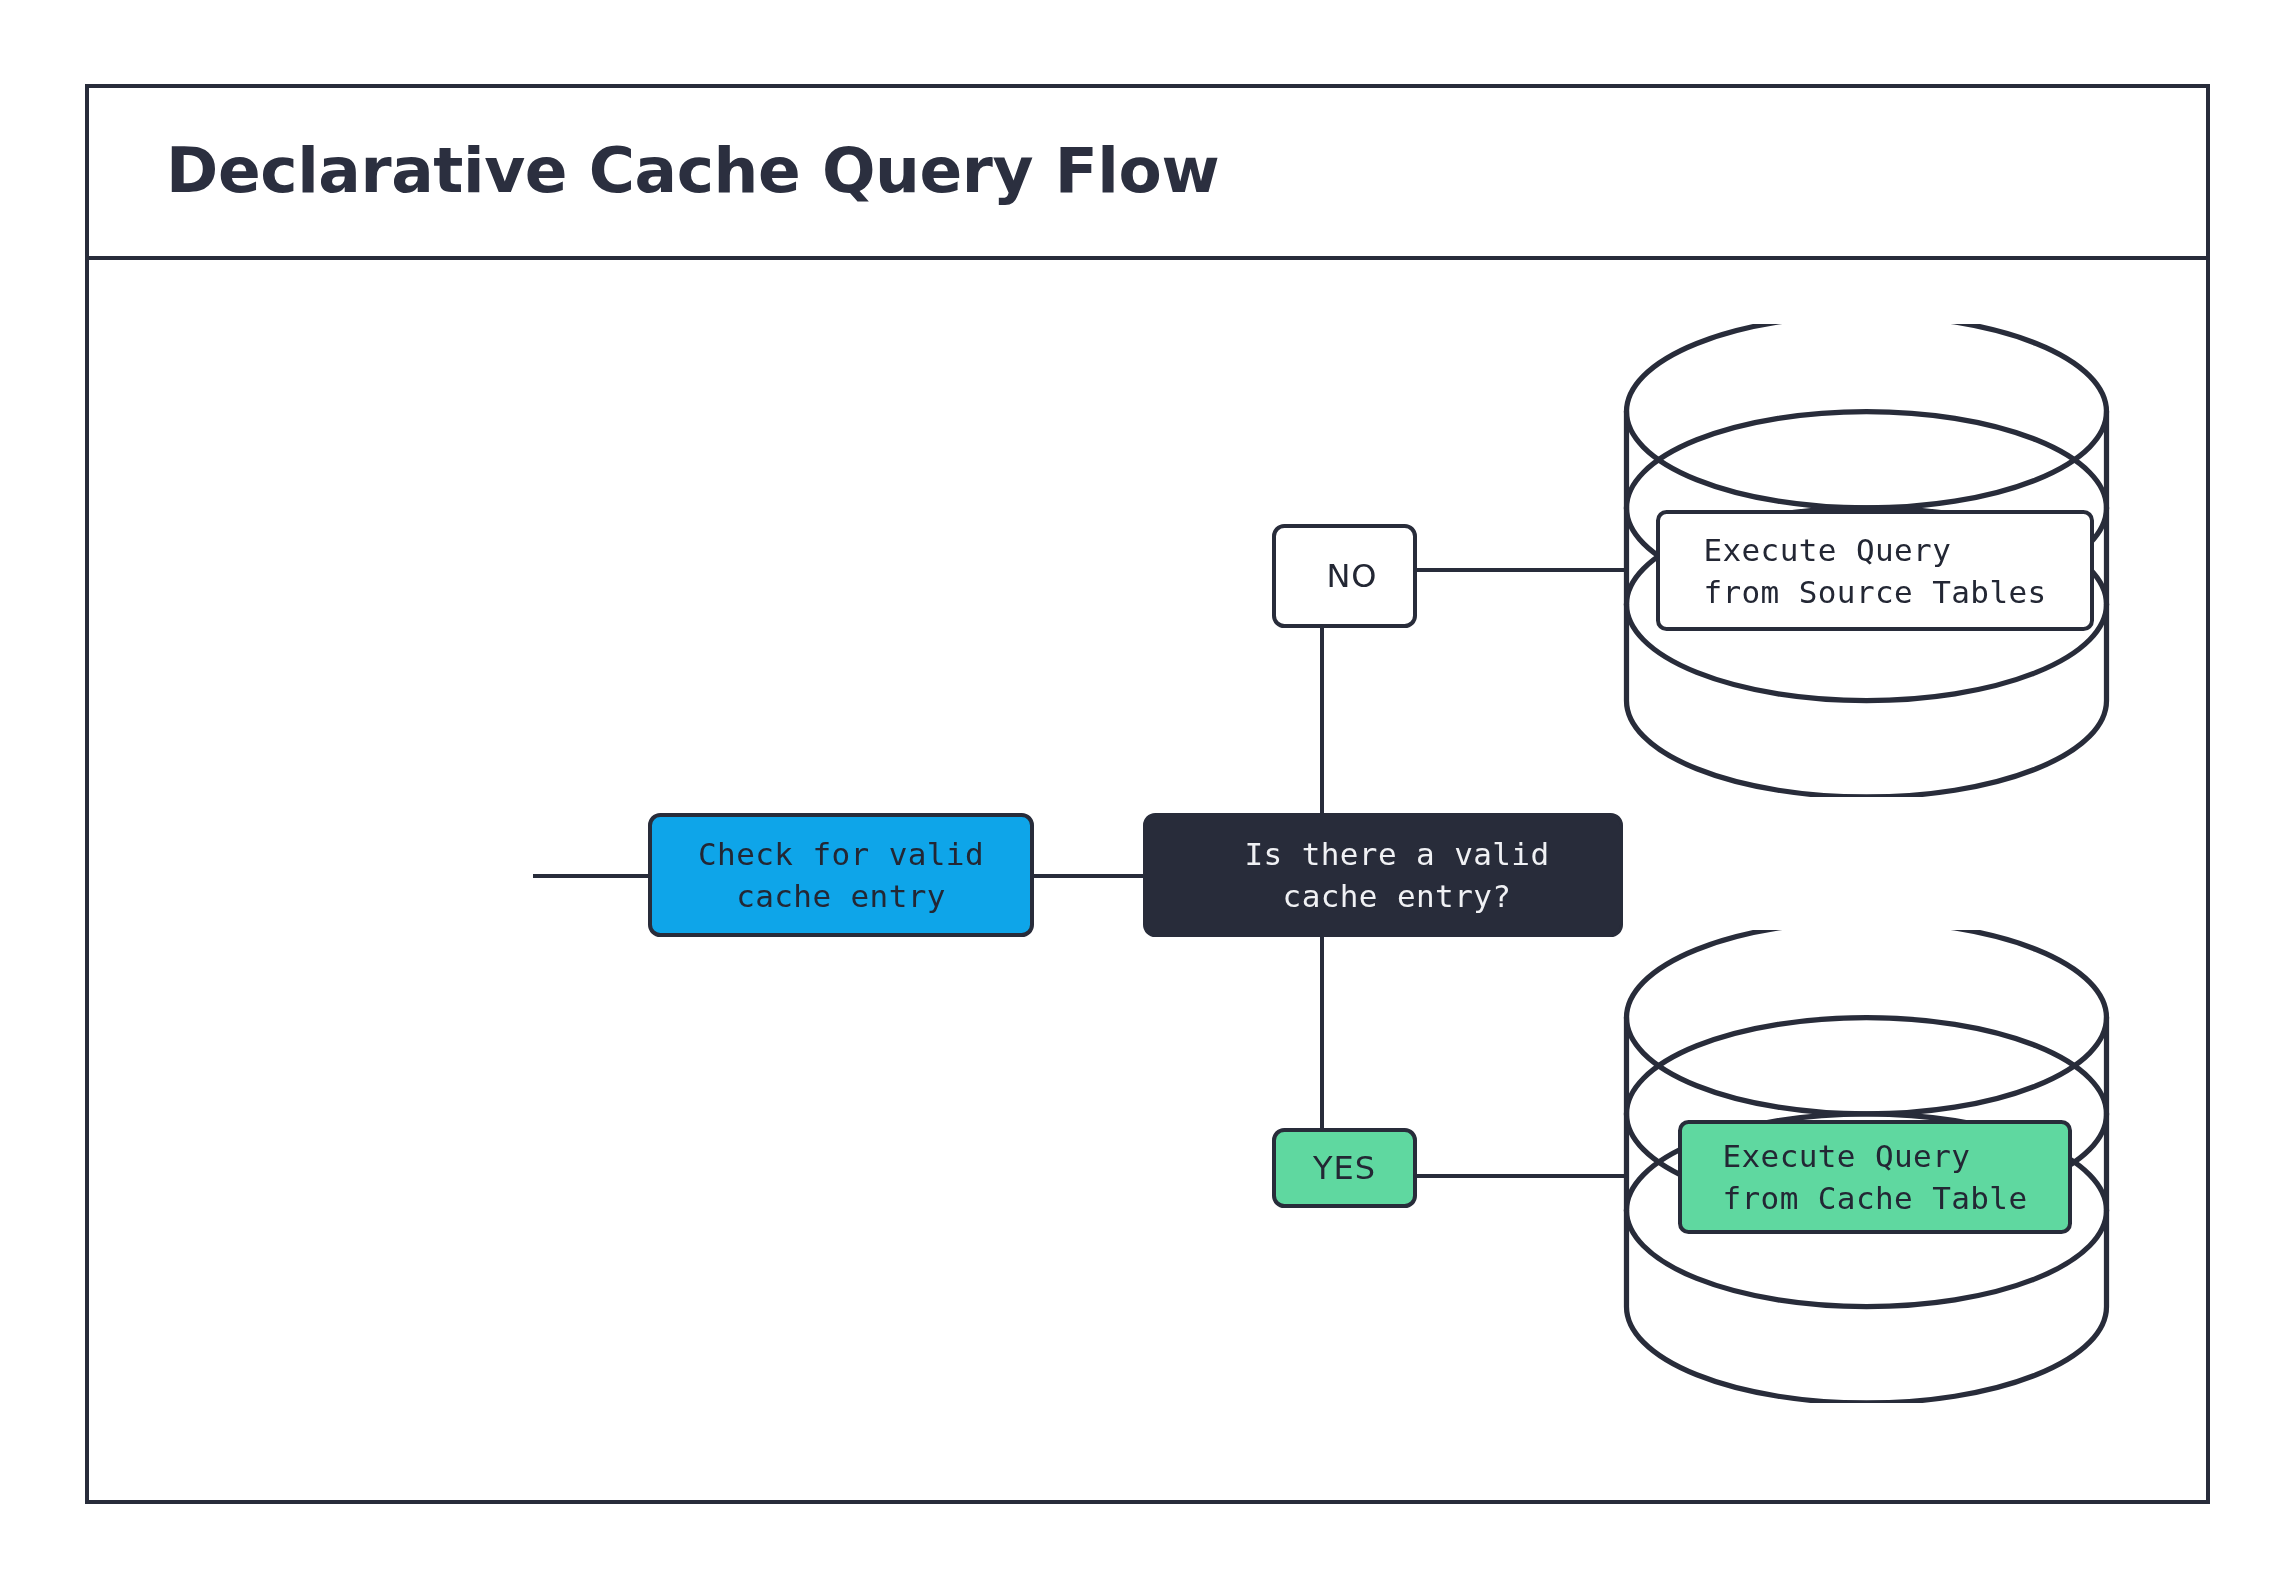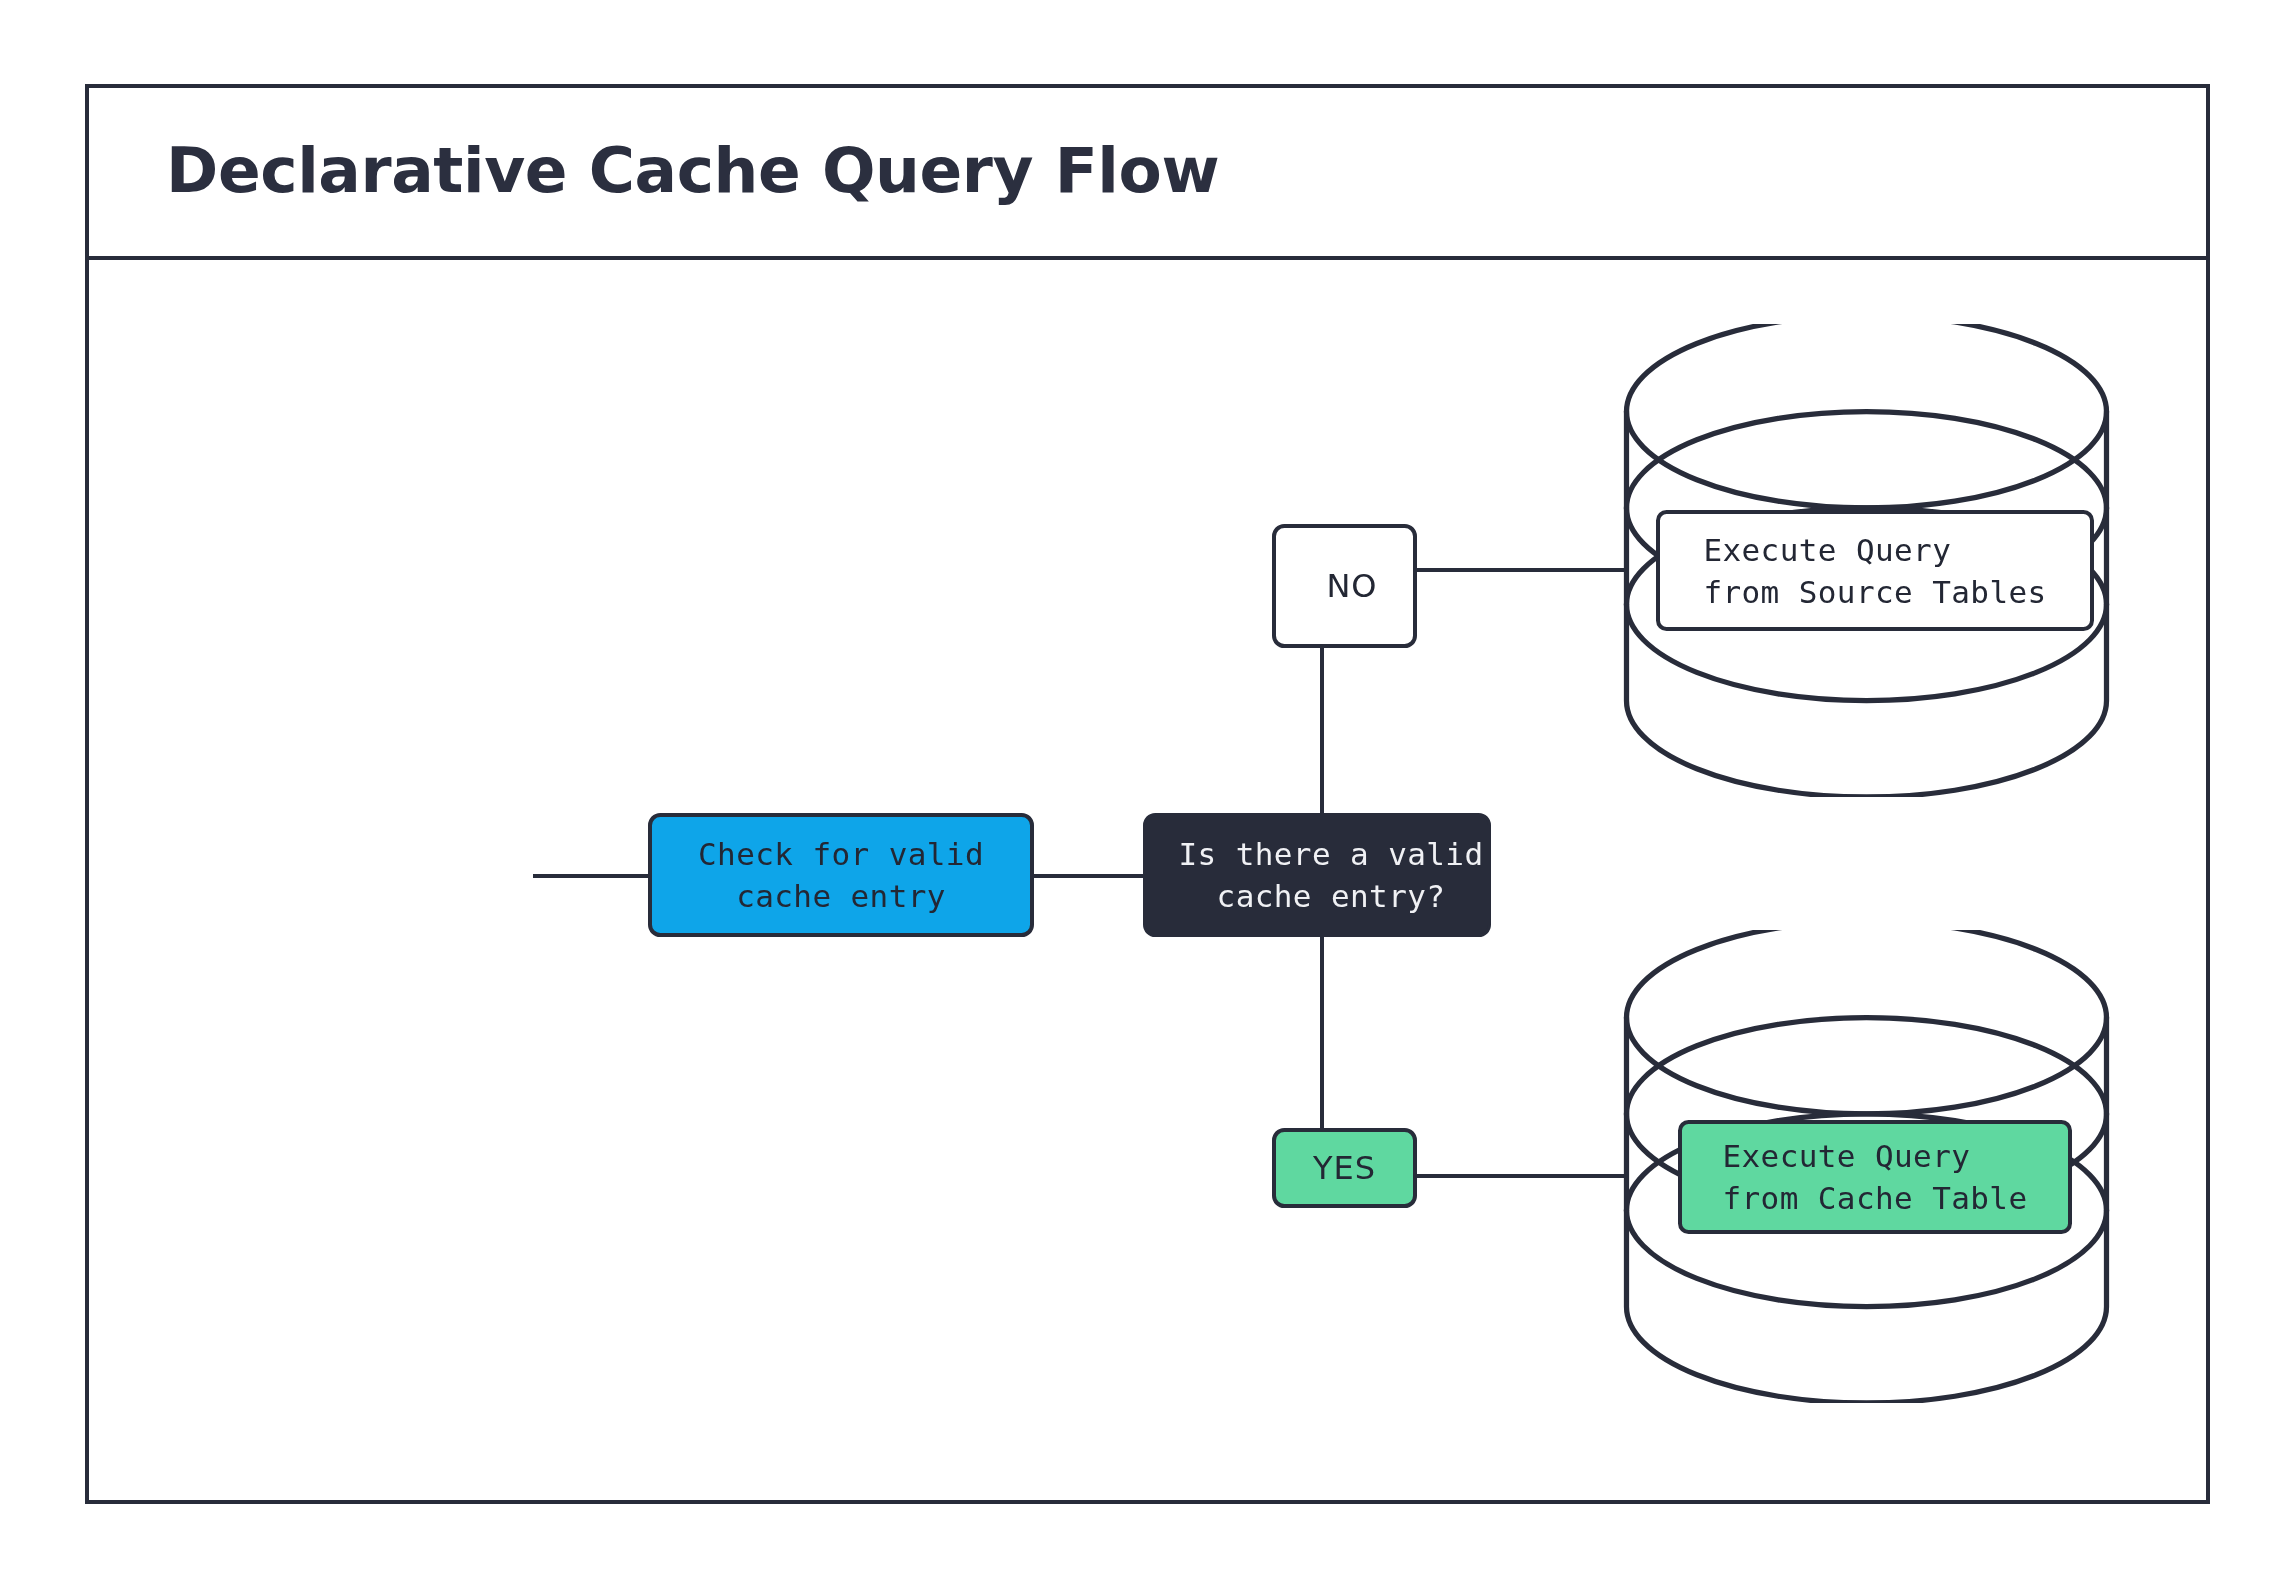--- a/index.html
+++ b/index.html
@@ -88,40 +88,40 @@
   }
 
   
   #node-query-request {
     left: 175px;  top: 827px;  width: 359px; height: 96px;
   }
   #node-check-cache {
     left: 648px;  top: 813px;  width: 386px; height: 124px;
   }
   #node-decision {
-    left: 1143px; top: 813px;  width: 348px; height: 124px; padding-left: 28px;
+    left: 1143px; top: 813px;  width: 480px; height: 124px; padding-left: 28px;
   }
 
   
   .edge-label {
     position: absolute;
     box-sizing: border-box;
     display: flex;
     align-items: center;
     justify-content: center;
     font-family: "DejaVu Sans", "Liberation Sans", sans-serif;
     font-size: 32px;
     border-radius: 12.3px;
     letter-spacing: 0.9px;
     color: #232734;
   }
   .edge-label.white { background: #FFFFFF; border: 4.4px solid #282C3A; }
   .edge-label.green { background: #5FD8A0; border: 4.4px solid #282C3A; }
 
-  #label-no  { left: 1272px; top: 524px;  width: 145px; height: 124px; padding-left: 15px; }
+  #label-no  { left: 1272px; top: 524px;  width: 145px; height: 104px; padding-left: 15px; }
   #label-yes { left: 1272px; top: 1128px; width: 145px; height: 80px; }
 
   
   .line {
     position: absolute;
     background: #282C3A;
   }
   .line.h { height: 4.4px; }
   .line.v { width: 4.4px; }
 

